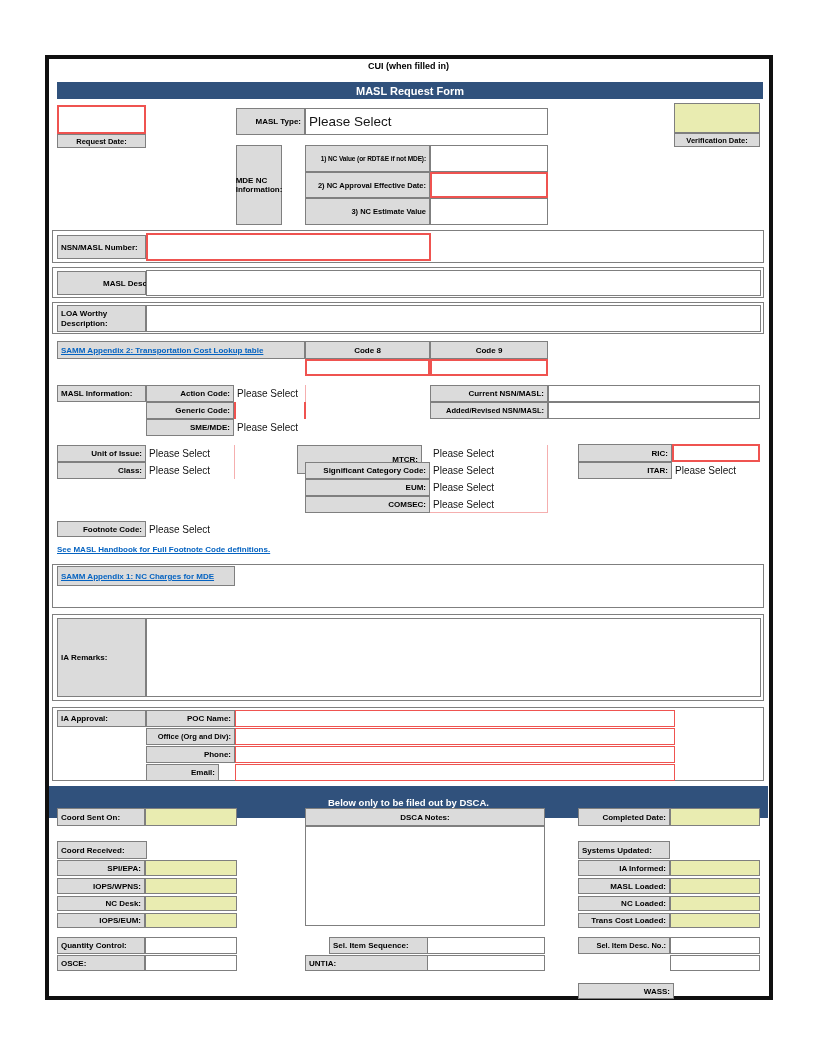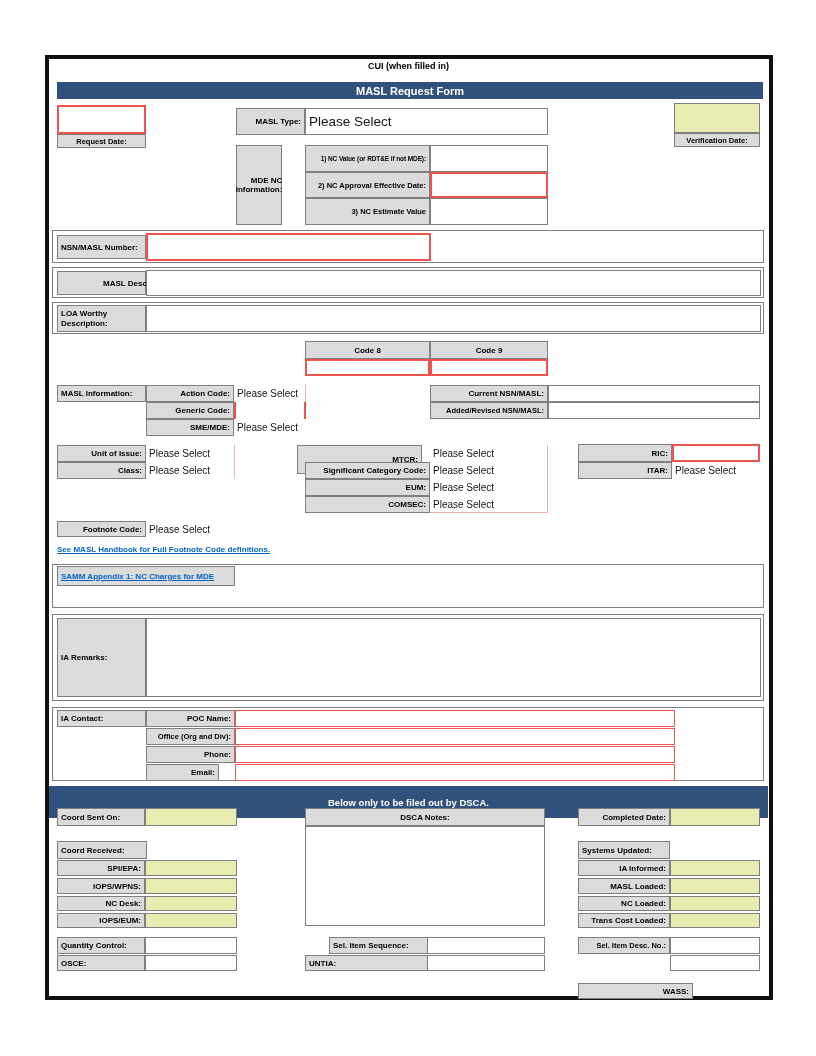--- a/index.html
+++ b/index.html
@@ -13,21 +13,21 @@
   html,body{margin:0;padding:0;background:#ffffff;}
   .page{position:relative;width:816px;height:1056px;background:#fff;
         font-family:"Liberation Sans",sans-serif;color:#000;overflow:hidden;}
   .form{position:absolute;left:45px;top:55px;width:728px;height:945px;
         border:4px solid #101010;box-sizing:border-box;background:#fff;}
   .abs{position:absolute;box-sizing:border-box;}
   .glabel{background:var(--label-gray);border:1px solid var(--cell-border);
           font-weight:bold;font-size:8px;display:flex;align-items:center;
           padding:0 3px;box-sizing:border-box;white-space:nowrap;}
   .wrap{white-space:normal;line-height:1.15;}
-  .center{justify-content:center;text-align:right;}
+  .center{justify-content:center;text-align:left;}
   .right{justify-content:flex-end;text-align:right;}
   .small{font-size:7.5px;}
   .xsmall{font-size:6.5px;letter-spacing:-0.1px;}
   .winput{background:#fff;border:1px solid var(--cell-border);}
   .rinput{background:#fff;border:2px solid var(--required-red);}
   .rinput-thin{background:#fff;border:1.5px solid var(--required-red);}
   .yinput{background:var(--highlight-yellow);border:1px solid var(--cell-border);}
   .dd{font-size:10px;color:#151515;display:flex;align-items:center;
       padding:0 3px;box-sizing:border-box;white-space:nowrap;background:#fff;}
   .pinkr{border-right:1px solid #F5AFAF;}
@@ -72,20 +72,23 @@
     <div class="abs section" style="left:3px;top:208px;width:712px;height:31px;">
       <div class="abs glabel" style="left:4px;top:3px;width:89px;height:24px;padding-left:45px;">MASL Description:</div>
       <div class="abs winput" style="left:93px;top:2px;width:615px;height:26px;"></div>
     </div>
 
     <div class="abs section" style="left:3px;top:243px;width:712px;height:32px;">
       <div class="abs glabel wrap" style="left:4px;top:2px;width:89px;height:27px;">LOA Worthy Description:</div>
       <div class="abs winput" style="left:93px;top:2px;width:615px;height:27px;"></div>
     </div>
 
+    <div class="abs glabel" style="left:8px;top:282px;width:248px;height:18px;">
+        <span class="link">SAMM Appendix 2: Transportation Cost Lookup table</span>
+      </div>
     <div class="abs glabel center" style="left:256px;top:282px;width:125px;height:18px;">Code 8</div>
     <div class="abs glabel center" style="left:381px;top:282px;width:118px;height:18px;">Code 9</div>
     <div class="abs rinput" style="left:256px;top:300px;width:125px;height:17px;"></div>
     <div class="abs rinput" style="left:381px;top:300px;width:118px;height:17px;"></div>
 
     <div class="abs glabel" style="left:8px;top:326px;width:89px;height:17px;">MASL Information:</div>
     <div class="abs glabel right" style="left:97px;top:326px;width:88px;height:17px;">Action Code:</div>
     <div class="abs dd pinkr" style="left:185px;top:326px;width:72px;height:17px;">Please Select</div>
     <div class="abs glabel right" style="left:97px;top:343px;width:88px;height:17px;">Generic Code:</div>
     <div class="abs" style="left:185px;top:343px;width:72px;height:17px;background:#fff;border-left:2px solid var(--required-red);border-right:2px solid var(--required-red);"></div>
@@ -125,21 +128,21 @@
           <span class="link">SAMM Appendix 1: NC Charges for MDE</span>
         </div>
     </div>
 
     <div class="abs section" style="left:3px;top:555px;width:712px;height:87px;">
       <div class="abs glabel" style="left:4px;top:3px;width:89px;height:79px;">IA Remarks:</div>
       <div class="abs winput" style="left:93px;top:3px;width:615px;height:79px;"></div>
     </div>
 
     <div class="abs section" style="left:3px;top:648px;width:712px;height:74px;">
-      <div class="abs glabel" style="left:4px;top:2px;width:89px;height:17px;">IA Contact:</div>
+      <div class="abs glabel" style="left:4px;top:2px;width:89px;height:17px;">IA Approval:</div>
       <div class="abs glabel right" style="left:93px;top:2px;width:89px;height:17px;">POC Name:</div>
       <div class="abs rinput-thin" style="left:182px;top:2px;width:440px;height:17px;"></div>
       <div class="abs glabel right small" style="left:93px;top:20px;width:89px;height:17px;">Office (Org and Div):</div>
       <div class="abs rinput-thin" style="left:182px;top:20px;width:440px;height:17px;"></div>
       <div class="abs glabel right" style="left:93px;top:38px;width:89px;height:17px;">Phone:</div>
       <div class="abs rinput-thin" style="left:182px;top:38px;width:440px;height:17px;"></div>
       <div class="abs glabel right" style="left:93px;top:56px;width:73px;height:17px;">Email:</div>
       <div class="abs rinput-thin" style="left:182px;top:56px;width:440px;height:17px;"></div>
     </div>
 
@@ -174,17 +177,17 @@
     <div class="abs glabel right" style="left:529px;top:801px;width:92px;height:16px;">IA Informed:</div>
     <div class="abs yinput" style="left:621px;top:801px;width:90px;height:16px;"></div>
     <div class="abs glabel right" style="left:529px;top:819px;width:92px;height:16px;">MASL Loaded:</div>
     <div class="abs yinput" style="left:621px;top:819px;width:90px;height:16px;"></div>
     <div class="abs glabel right" style="left:529px;top:837px;width:92px;height:15px;">NC Loaded:</div>
     <div class="abs yinput" style="left:621px;top:837px;width:90px;height:15px;"></div>
     <div class="abs glabel right" style="left:529px;top:854px;width:92px;height:15px;">Trans Cost Loaded:</div>
     <div class="abs yinput" style="left:621px;top:854px;width:90px;height:15px;"></div>
     <div class="abs glabel right small" style="left:529px;top:878px;width:92px;height:17px;">Sel. Item Desc. No.:</div>
     <div class="abs winput" style="left:621px;top:878px;width:90px;height:17px;"></div>
-    <div class="abs glabel right" style="left:529px;top:924px;width:115px;height:16px;">WASS:</div>
+    <div class="abs glabel right" style="left:529px;top:924px;width:96px;height:16px;">WASS:</div>
     <div class="abs winput" style="left:621px;top:896px;width:90px;height:16px;"></div>
 
   </div>
 </div>
 
 </body></html>

